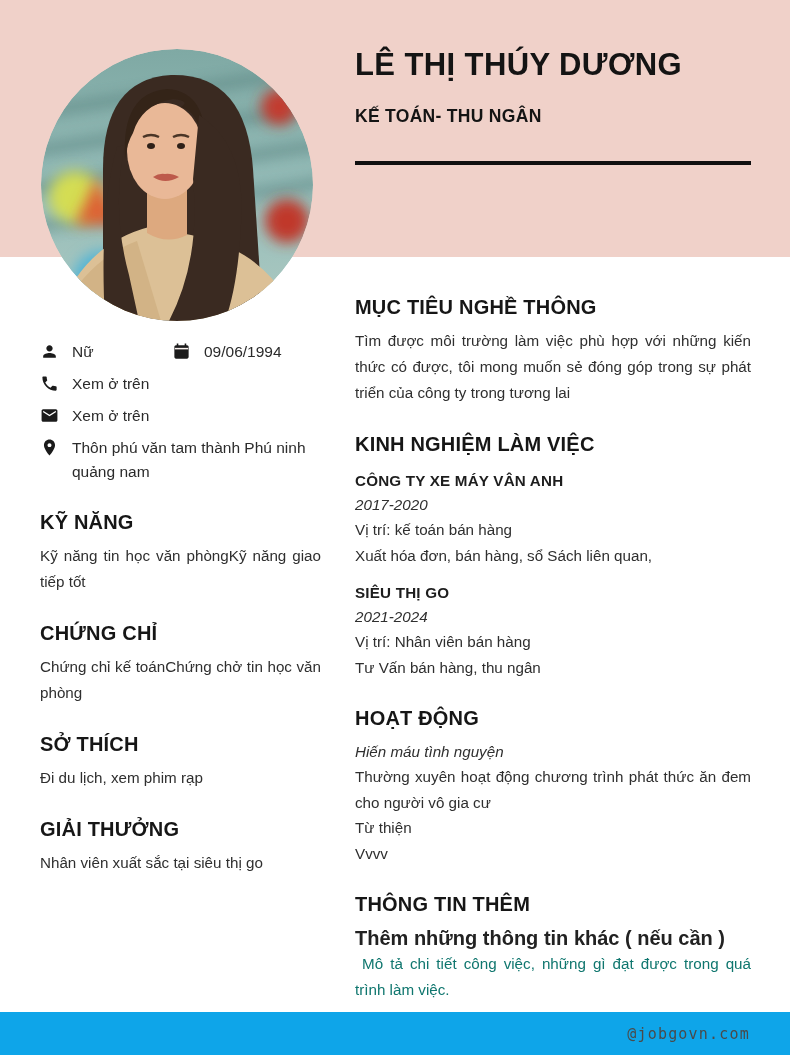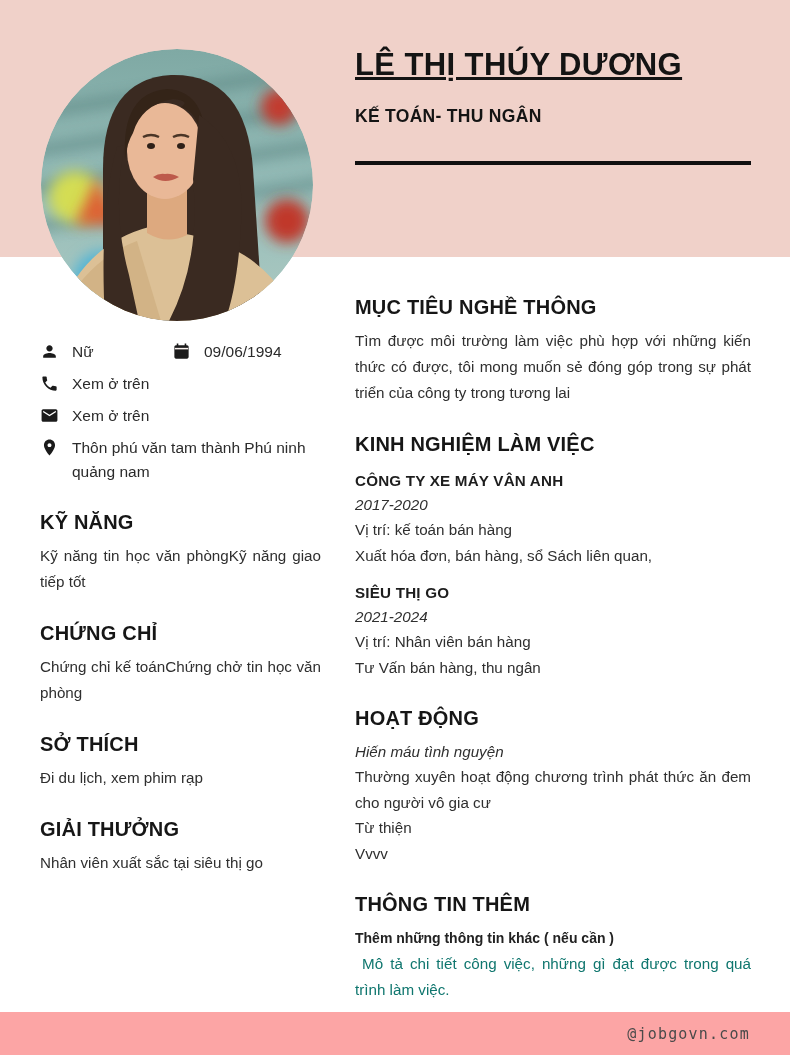--- a/index.html
+++ b/index.html
@@ -13,37 +13,37 @@
     overflow: hidden;
   }
   .banner {
     position: absolute; top: 0; left: 0;
     width: 790px; height: 257px;
     background: #f0d1c9;
   }
   .footer-bar {
     position: absolute; bottom: 0; left: 0;
     width: 790px; height: 43px;
-    background: #fca5a5;
+    background: #0ea5e9;
     display: flex; align-items: center; justify-content: flex-end;
     padding-right: 40px;
   }
   .watermark {
     font-family: "DejaVu Sans Mono", monospace;
     font-size: 15px; letter-spacing: 1.2px; color: #4a4a4a;
   }
   .photo-wrap {
     position: absolute; left: 41px; top: 49px;
     width: 272px; height: 272px;
     border-radius: 50%; overflow: hidden;
   }
   .header-text { position: absolute; left: 355px; top: 48px; width: 396px; }
   .name {
     margin: 0; font-size: 31px; font-weight: bold;
-    color: #141414; letter-spacing: 0.4px; line-height: 1.1; text-decoration: underline;
+    color: #141414; letter-spacing: 0.4px; line-height: 1.1;
   }
   .job-title {
     margin: 24px 0 0 0; font-size: 17.5px; font-weight: bold;
     color: #141414; letter-spacing: 0.3px;
   }
   .rule { margin-top: 34px; width: 396px; height: 4px; background: #101010; }
 
   .left-col  { position: absolute; left: 40px;  top: 340px; width: 281px; }
   .right-col { position: absolute; left: 355px; top: 296px; width: 396px; }
 
@@ -66,21 +66,21 @@
   }
   .job-block { margin-top: 13px; }
   .company {
     margin: 0; font-size: 15.2px; font-weight: bold;
     color: #1d1d1d; line-height: 23px; letter-spacing: 0.2px;
   }
   .period { margin: 0; font-size: 15.2px; font-style: italic; line-height: 25px; color: #2f2f2f; }
   .job-line { margin: 0; font-size: 15.2px; line-height: 25.5px; color: #2f2f2f; }
   .activity-sub { margin: 4px 0 0 0; font-size: 15.2px; font-style: italic; line-height: 25px; color: #2f2f2f; }
   .activity-line { margin: 0; font-size: 15.2px; line-height: 25.5px; color: #2f2f2f; text-align: justify; }
-  .more-sub { margin: 2px 0 0 0; font-size: 14px; font-weight: 600; line-height: 26px; color: #222222; }
+  .more-sub { margin: 2px 0 0 0; font-size: 20px; font-weight: 600; line-height: 26px; color: #222222; }
   .placeholder-text { margin: 0; font-size: 15.2px; line-height: 26px; color: #0f766e; text-align: justify; white-space: pre-wrap; }
 </style>
 </head>
 <body>
 
 <div class="banner"></div>
 
 <div class="footer-bar">
   <span class="watermark">@jobgovn.com</span>
 </div>

